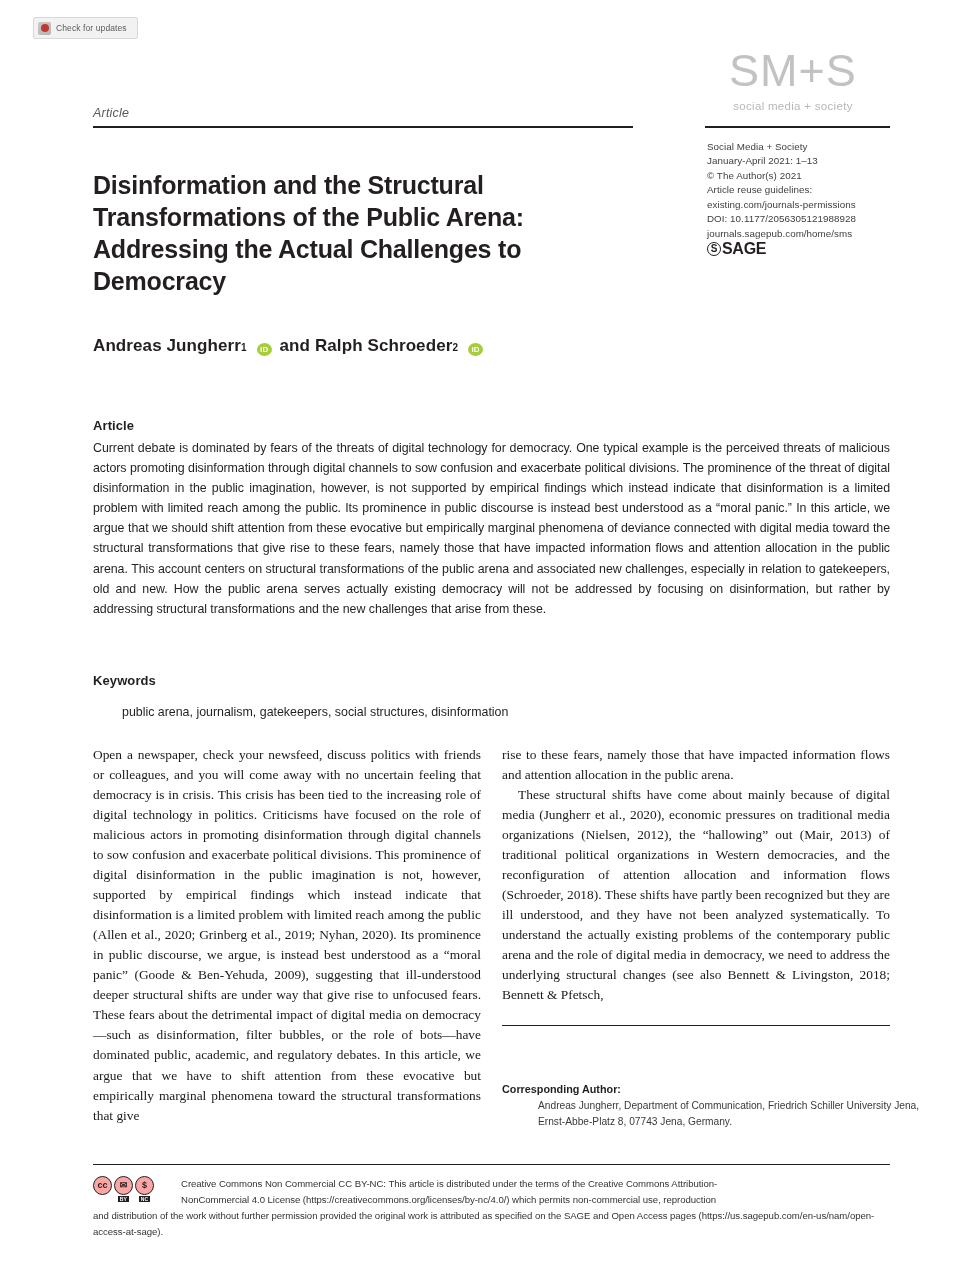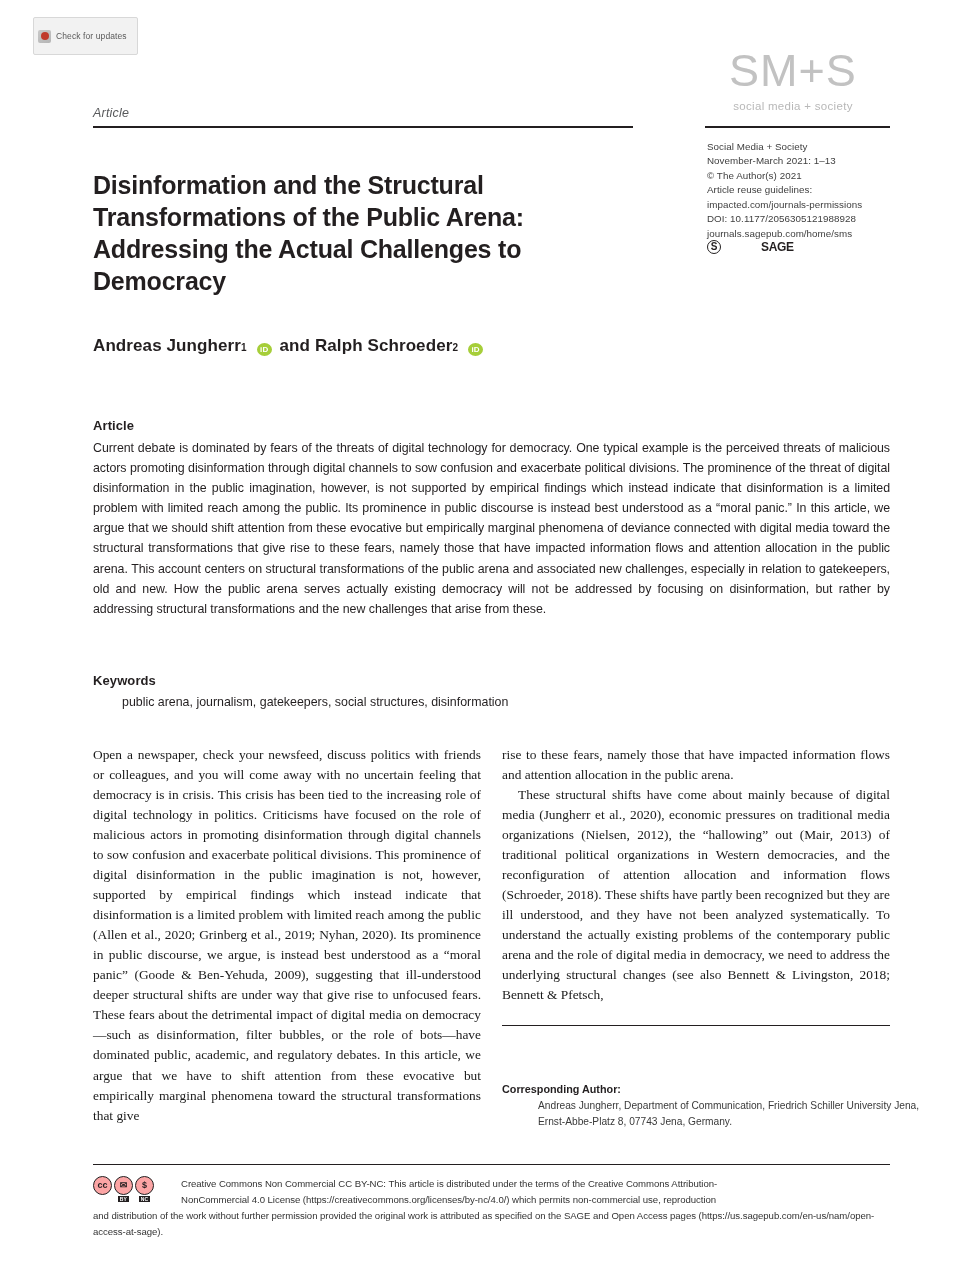--- a/index.html
+++ b/index.html
@@ -20,21 +20,21 @@
     position: absolute;
     left: 0; top: 0;
     width: 960px; height: 1280px;
     background: #fff;
   }
 
   
   .crossmark {
     position: absolute;
     left: 33px; top: 17px;
-    width: 105px; height: 38px;
+    width: 105px; height: 22px;
     background: #f2f2f2;
     border: 1px solid #d8d8d8;
     border-radius: 2px;
     display: flex;
     align-items: center;
     padding: 0 4px;
     gap: 5px;
   }
   .crossmark-icon {
     width: 13px; height: 13px;
@@ -135,25 +135,24 @@
   .sage-mark {
     width: 14px; height: 14px;
     border-radius: 50%;
     border: 1.6px solid #231f20;
     display: flex; align-items: center; justify-content: center;
     font-size: 10px; font-weight: bold;
     line-height: 1;
     color: #231f20;
   }
   .sage-text {
-    font-size: 12px;
+    font-size: 16px;
     font-weight: bold;
     letter-spacing: -0.3px;
     color: #231f20;
-    margin-left: 39px;
   }
 
   
   .authors {
     position: absolute;
     left: 93px; top: 336px;
     font-size: 17px;
     font-weight: bold;
     color: #231f20;
     letter-spacing: 0.1px;
@@ -197,21 +196,21 @@
     text-align: justify;
     color: #231f20;
     letter-spacing: -0.05px;
   }
   .keywords {
     position: absolute;
     left: 93px; top: 673px;
     width: 797px;
   }
   .keywords-body {
-    margin-top: 5px;
+    margin-top: 15px;
     font-size: 12.4px;
     line-height: 1.6;
     color: #231f20;
     padding-left: 29px;
   }
 
   
   .col {
     position: absolute;
     top: 745px;
@@ -328,24 +327,24 @@
   </div>
 
   <div class="article-label">Article</div>
   <div class="rule-top-left"></div>
   <div class="rule-top-right"></div>
 
   <h1 class="title">Disinformation and the Structural Transformations of the Public Arena: Addressing the Actual Challenges to Democracy</h1>
 
   <div class="meta">
     <div>Social Media + Society</div>
-    <div>November-March 2021: 1–13</div>
+    <div>January-April 2021: 1–13</div>
     <div>© The Author(s) 2021</div>
     <div>Article reuse guidelines:</div>
-    <div>impacted.com/journals-permissions</div>
+    <div>existing.com/journals-permissions</div>
     <div>DOI: 10.1177/2056305121988928</div>
     <div>journals.sagepub.com/home/sms</div>
   </div>
 
   <div class="sage-logo">
     <span class="sage-mark">S</span>
     <span class="sage-text">SAGE</span>
   </div>
 
   <div class="authors">

